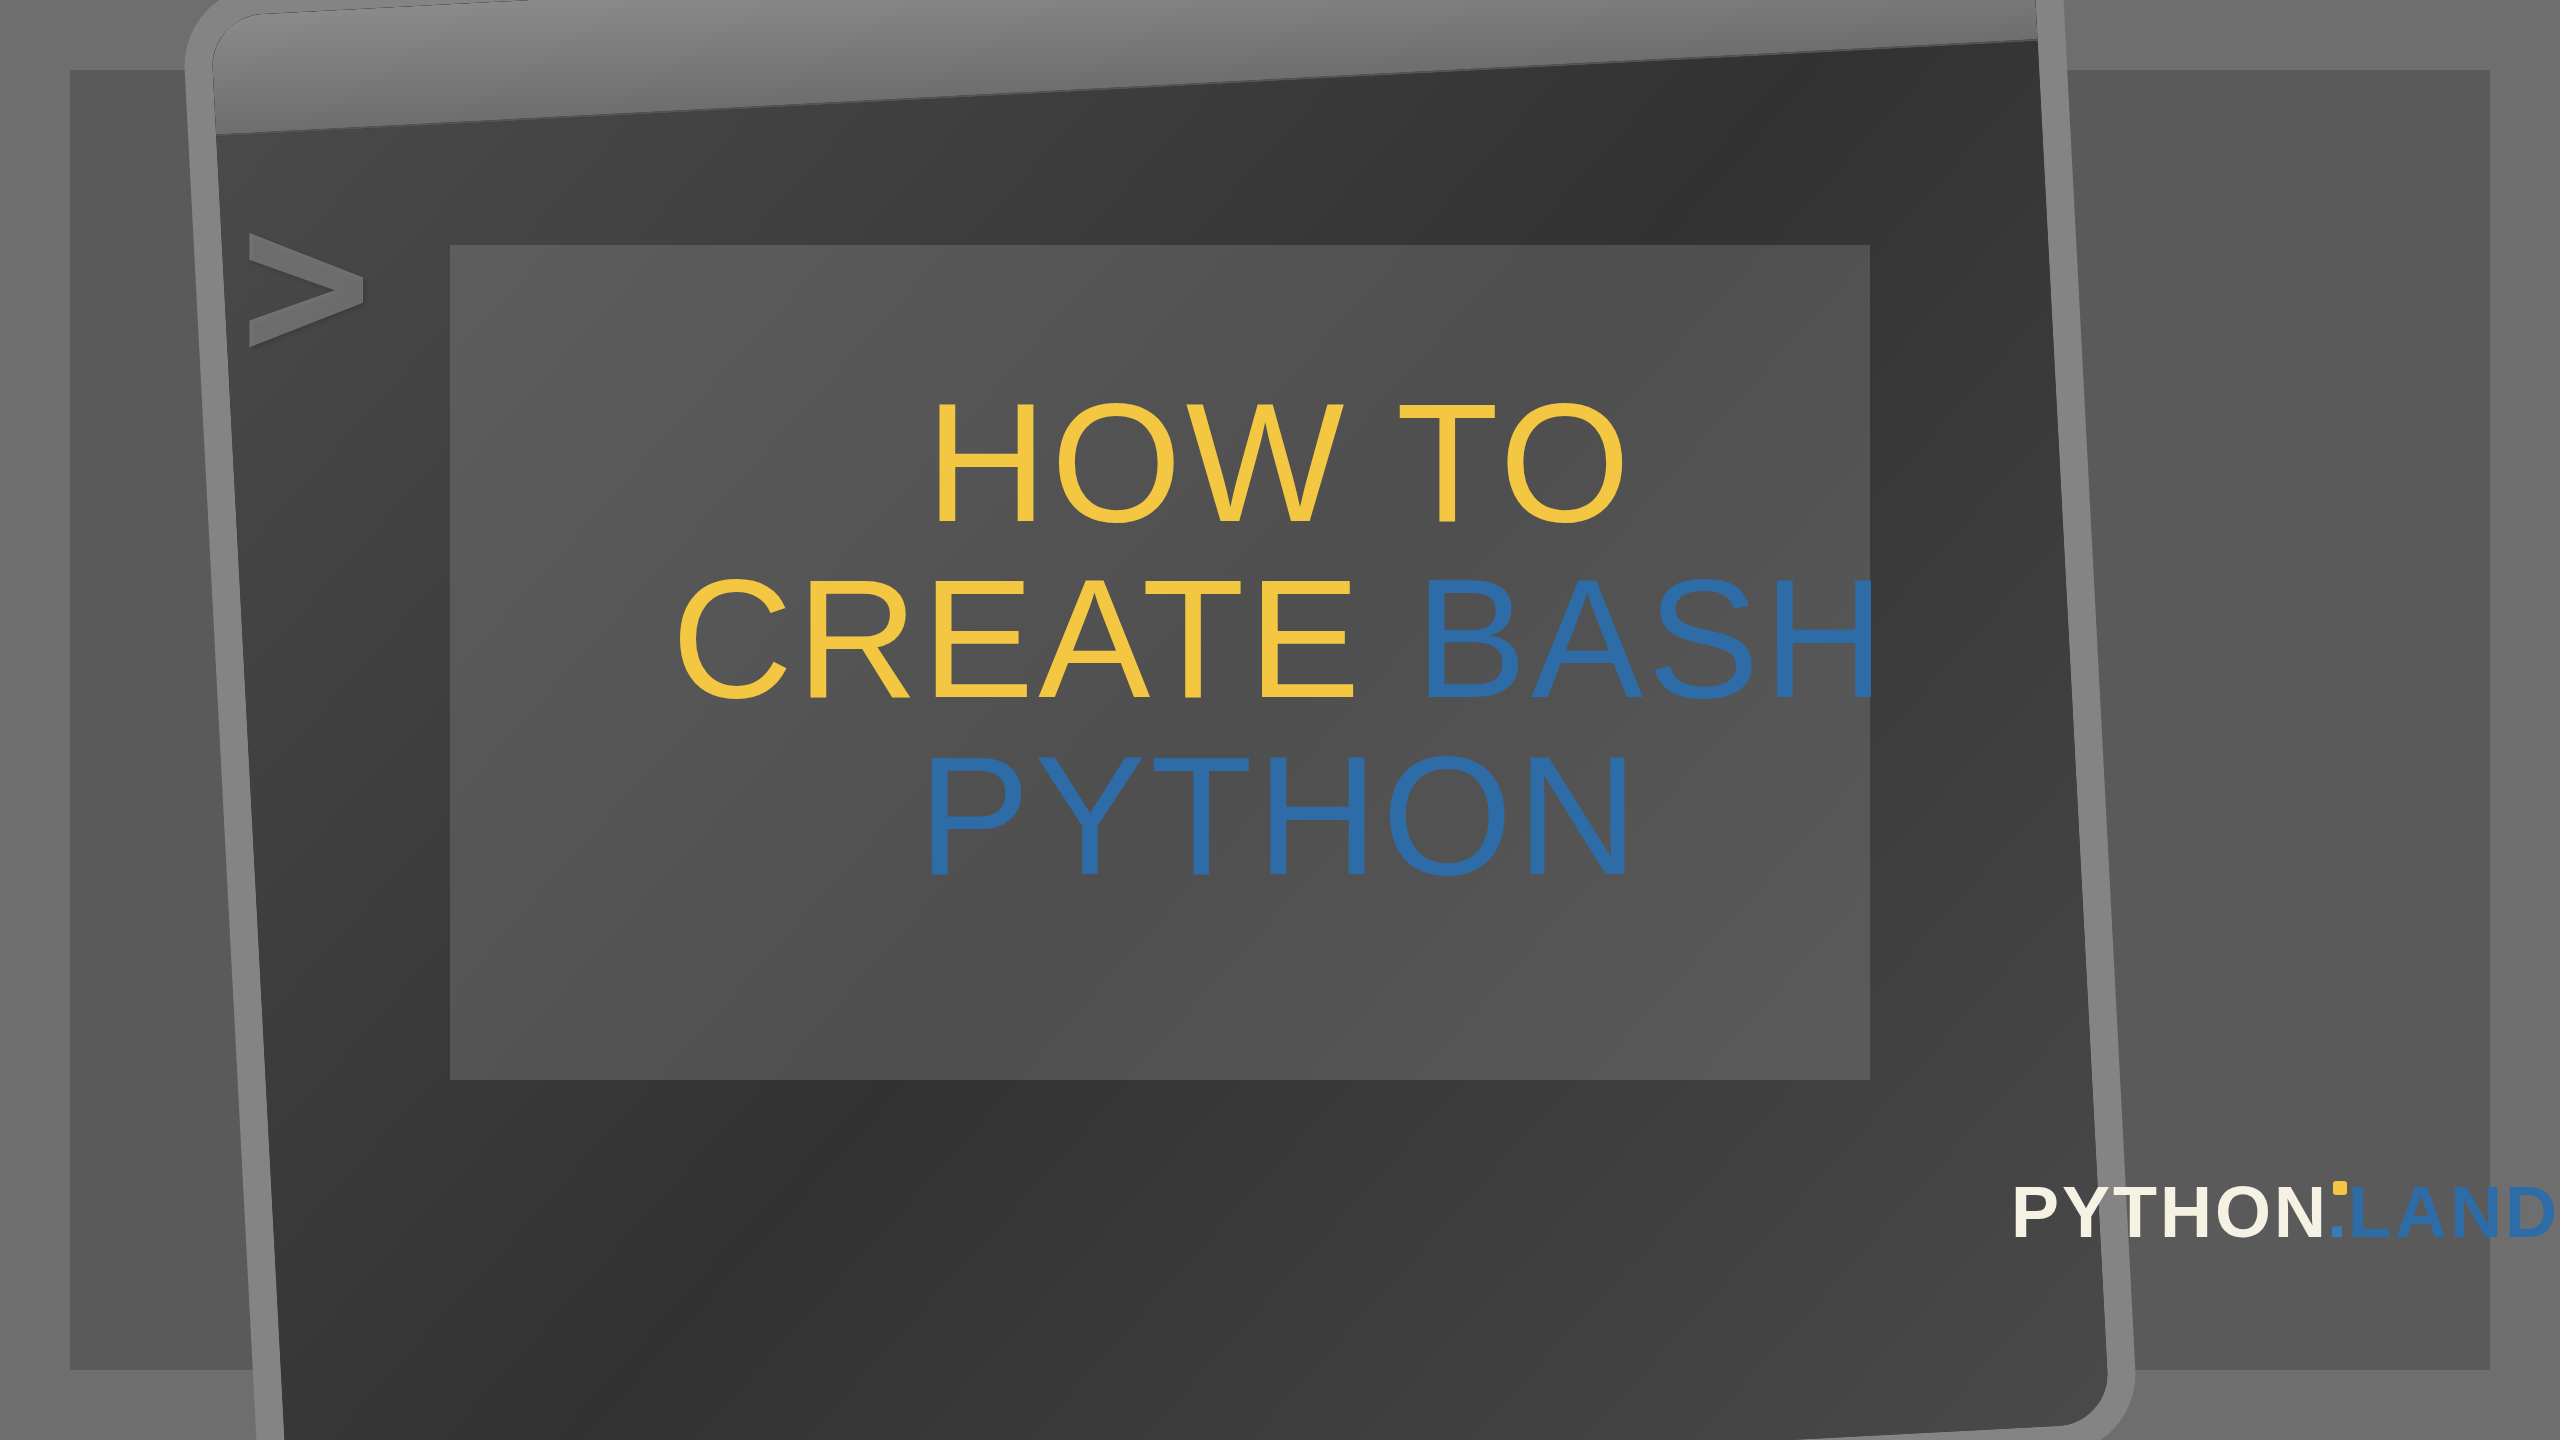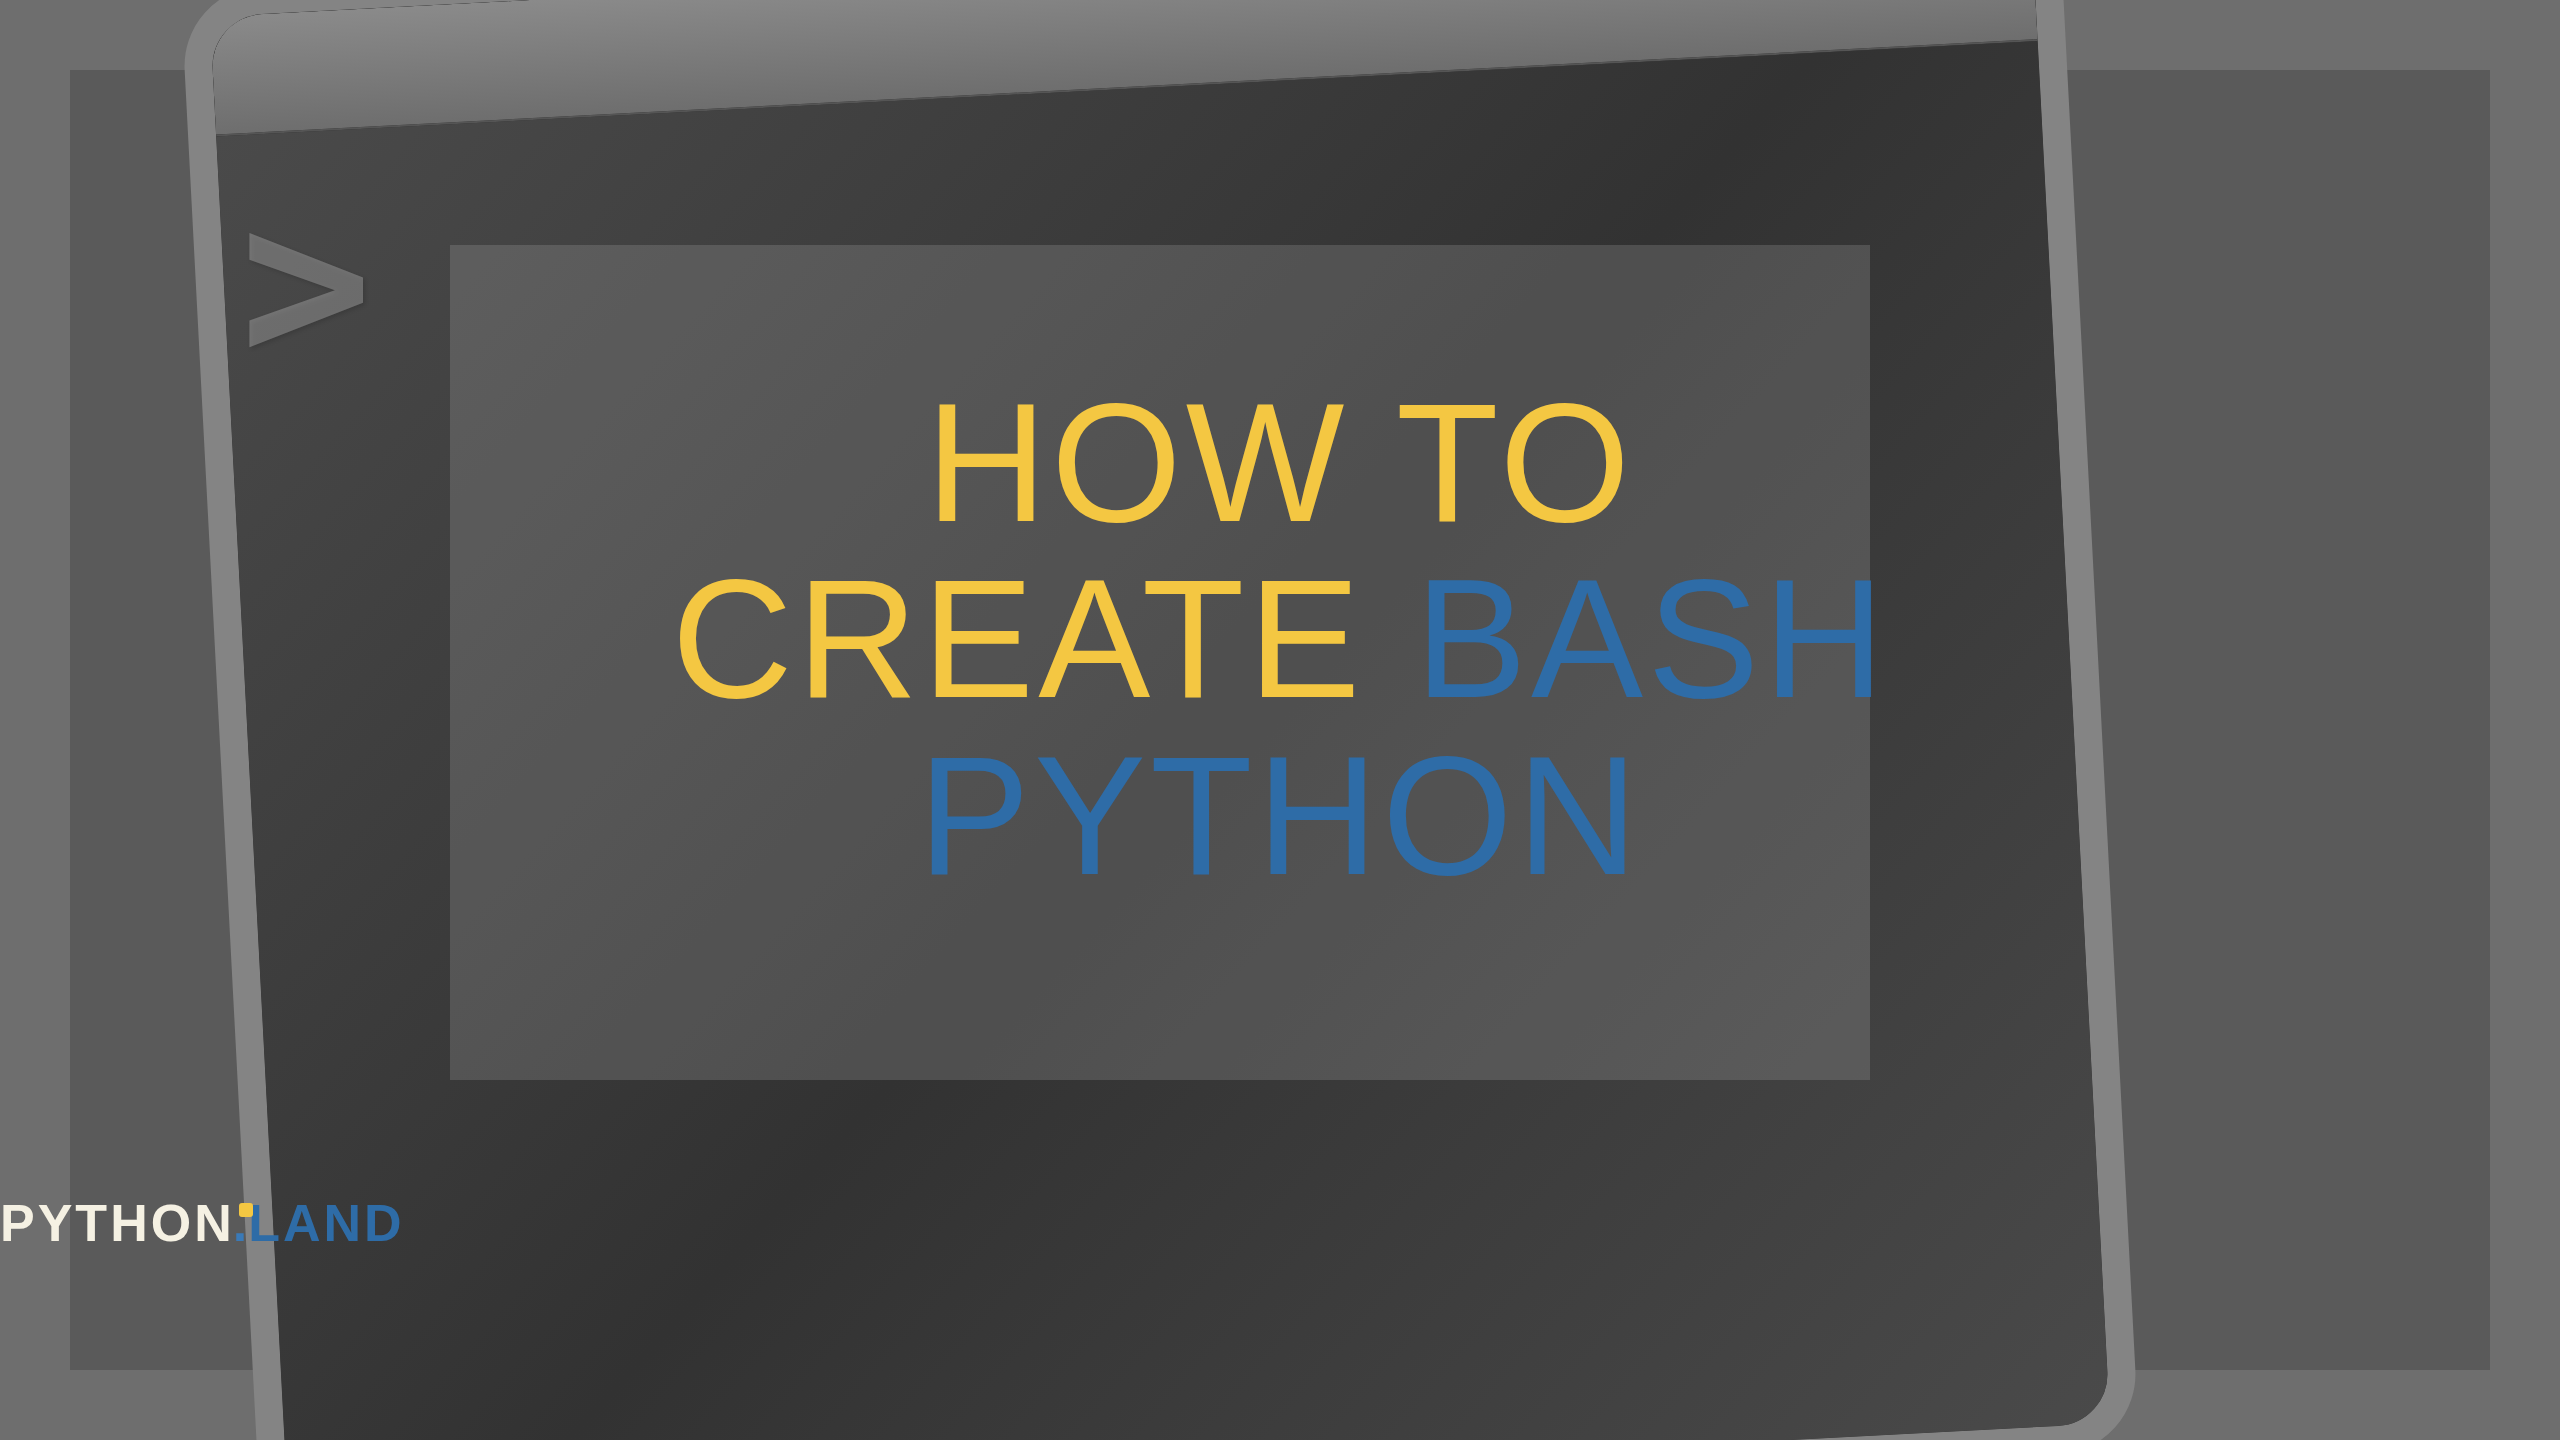--- a/index.html
+++ b/index.html
@@ -105,24 +105,24 @@
     }
 
     .headline-line {
       display: block;
     }
 
     
     .brand {
       position: absolute;
       bottom: 187px;
-      left: 0;
+      left: 16px;
       right: 0;
-      text-align: left;
-      font-size: 52px;
+      text-align: right;
+      font-size: 72px;
       font-weight: 900;
       letter-spacing: 3px;
     }
 
     .brand-python {
       color: #f5f1e3;
     }
 
     .brand-dot {
       color: #3a7ab8;

